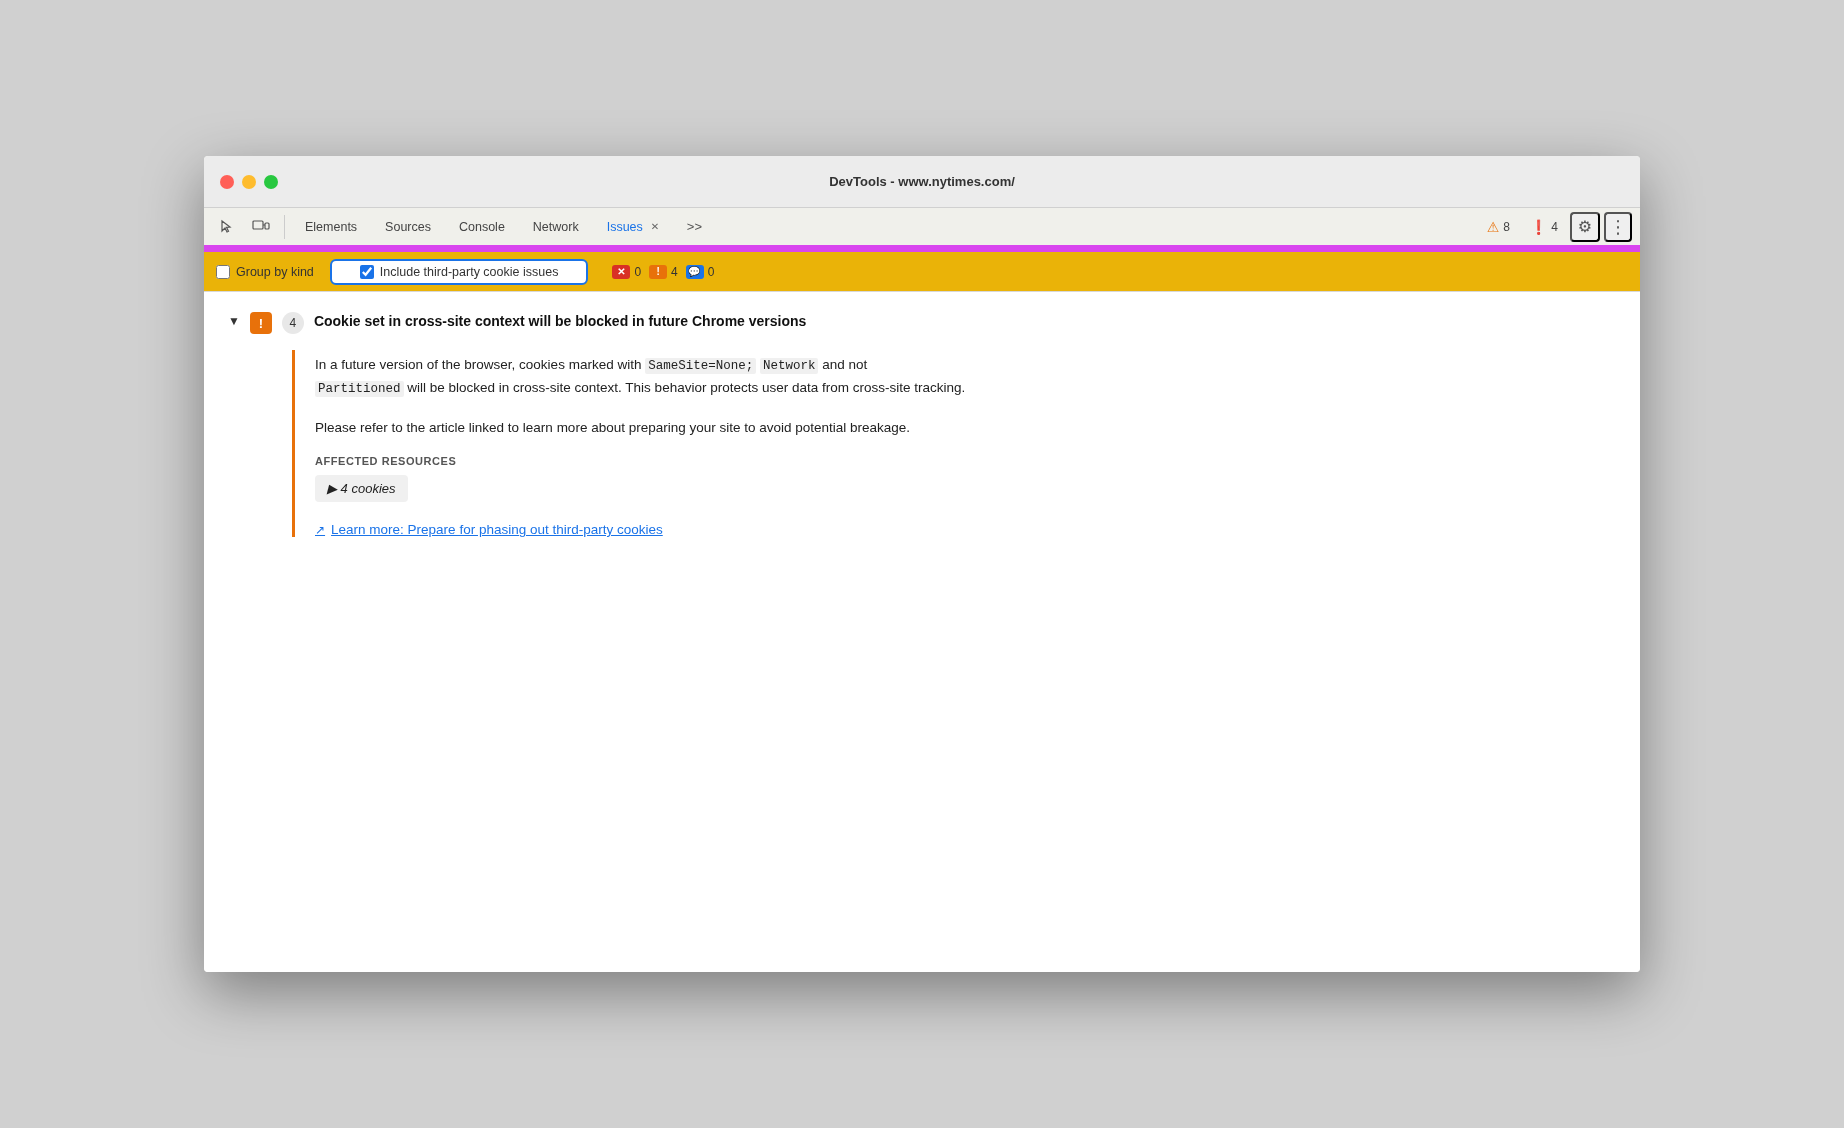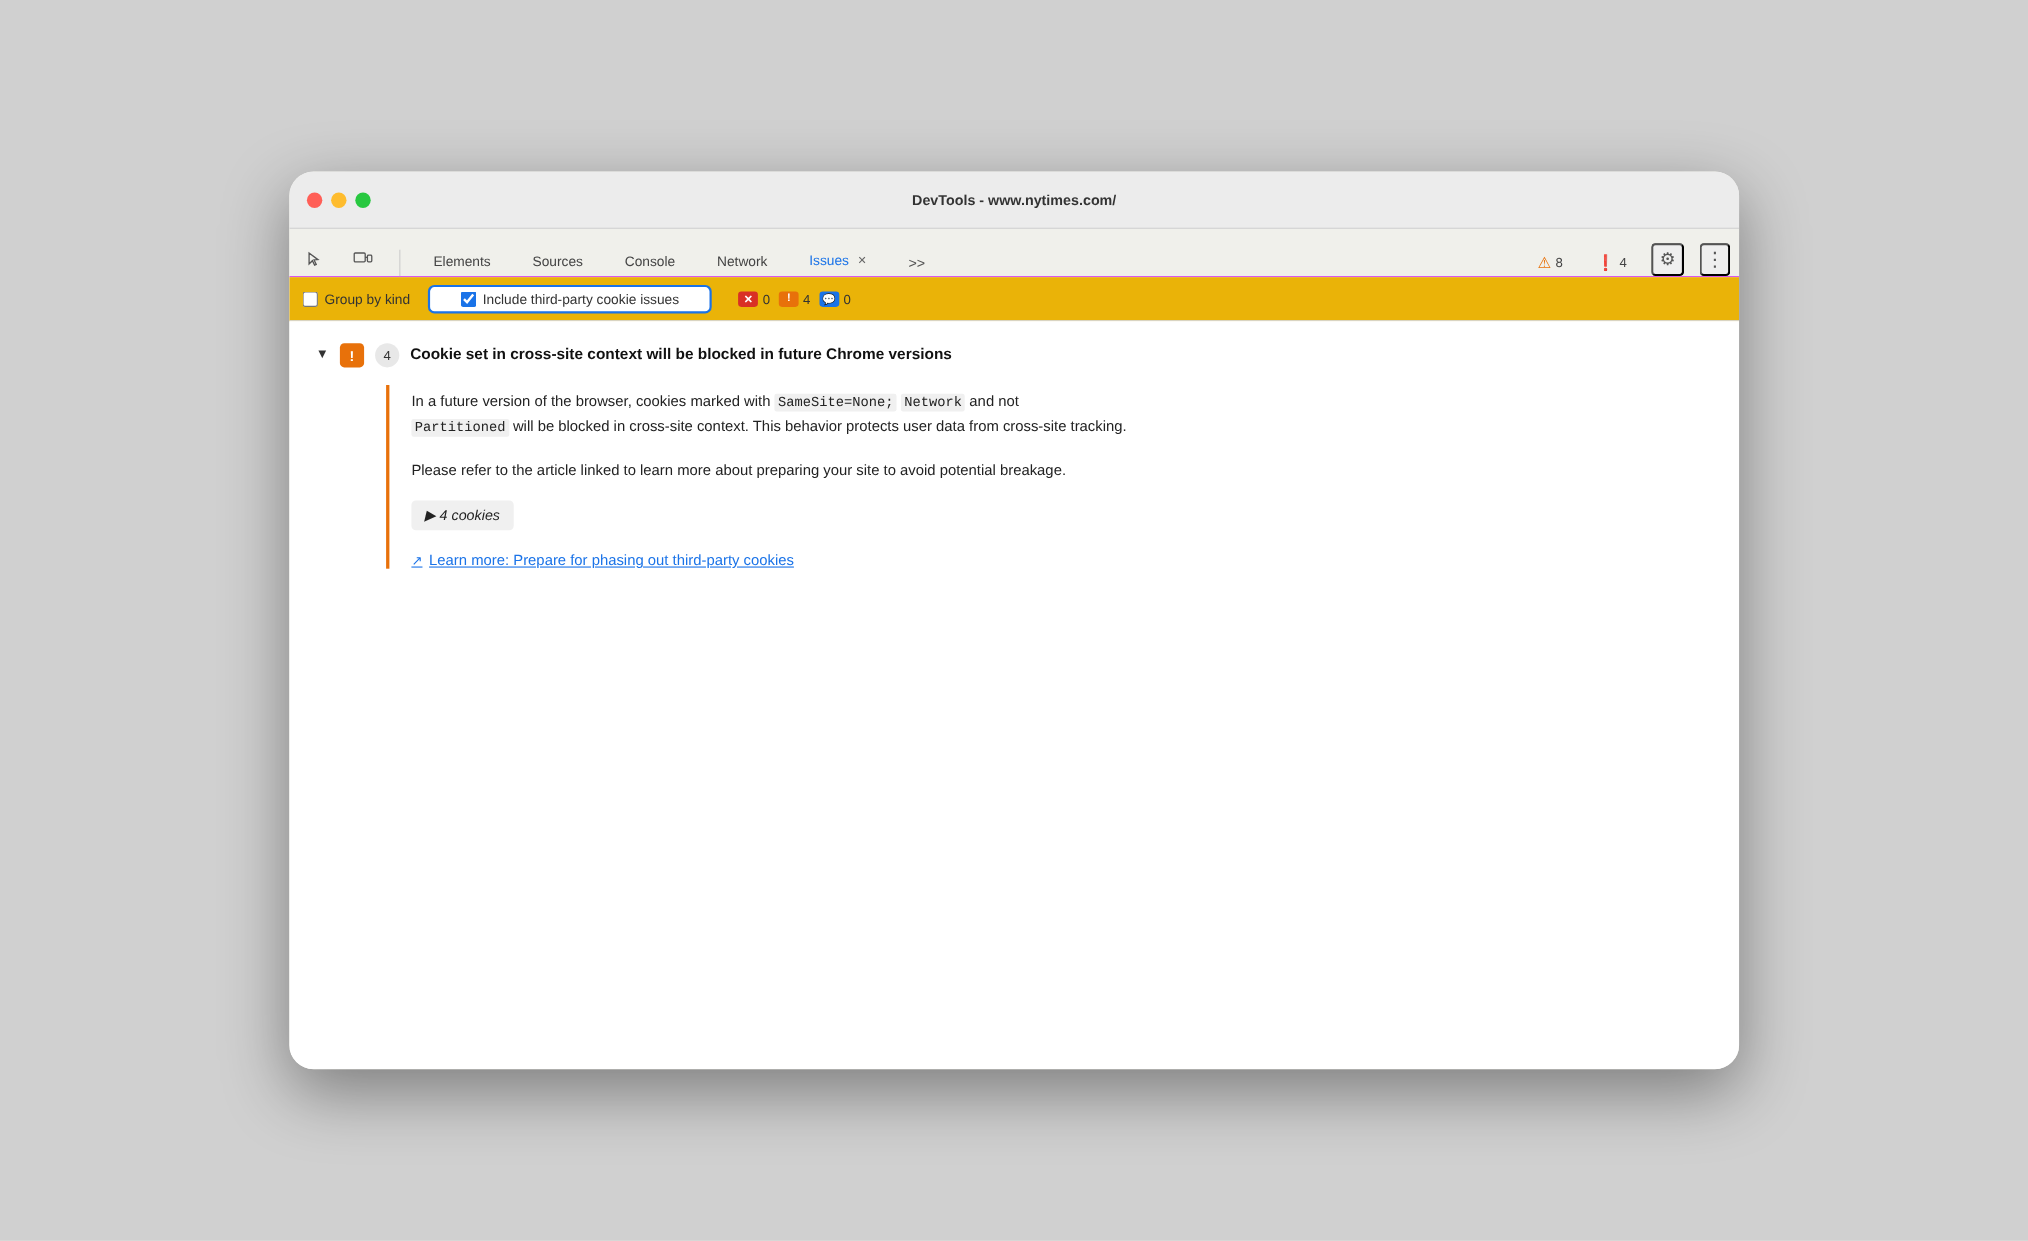--- a/index.html
+++ b/index.html
@@ -5,23 +5,23 @@
     * { box-sizing: border-box; margin: 0; padding: 0; }
     body {
       background: #d0d0d0;
       display: flex;
       align-items: center;
       justify-content: center;
       min-height: 100vh;
       font-family: -apple-system, BlinkMacSystemFont, 'Helvetica Neue', Arial, sans-serif;
     }
     .window {
-      width: 1318px;
+      width: 1436px;
       background: #f5f5f0;
-      border-radius: 22px;
+      border-radius: 4px;
       box-shadow: 0 20px 60px rgba(0,0,0,0.4);
       overflow: hidden;
     }
     
     .title-bar {
       background: #ececec;
       height: 52px;
       display: flex;
       align-items: center;
       justify-content: center;
@@ -44,26 +44,26 @@
     .tl-minimize { background: #febc2e; }
     .tl-maximize { background: #28c840; }
     .title-text {
       font-size: 13px;
       font-weight: 600;
       color: #333;
     }
     
     .toolbar {
       background: #f0f0eb;
-      border-bottom: 1px solid #d946ef;
-      display: flex;
-      align-items: flex-end;
+      border-bottom: 7px solid #d946ef;
+      display: flex;
+      align-items: center;
       height: 44px;
       padding: 0 8px;
-      gap: 14px;
+      gap: 4px;
     }
     .tool-icon-btn {
       width: 30px;
       height: 30px;
       display: flex;
       align-items: center;
       justify-content: center;
       border-radius: 4px;
       cursor: pointer;
       color: #555;
@@ -430,20 +430,21 @@
 
     <div class="issue-body">
       <p class="issue-desc">
         In a future version of the browser, cookies marked with <code class="code-inline">SameSite=None;</code> <code class="code-inline">Network</code> and not<br>
         <code class="code-inline">Partitioned</code> will be blocked in cross-site context. This behavior protects user data from cross-site tracking.
       </p>
       <p class="issue-desc">
         Please refer to the article linked to learn more about preparing your site to avoid potential breakage.
       </p>
 
+      <div class="affected-resources-label">AFFECTED RESOURCES</div>
       <div class="cookies-btn">
         <span>▶ 4 cookies</span>
       </div>
 
       <div class="learn-more-link">
         <span class="ext-link-icon">↗</span>
         <span>Learn more: Prepare for phasing out third-party cookies</span>
       </div>
     </div>
   </div>

